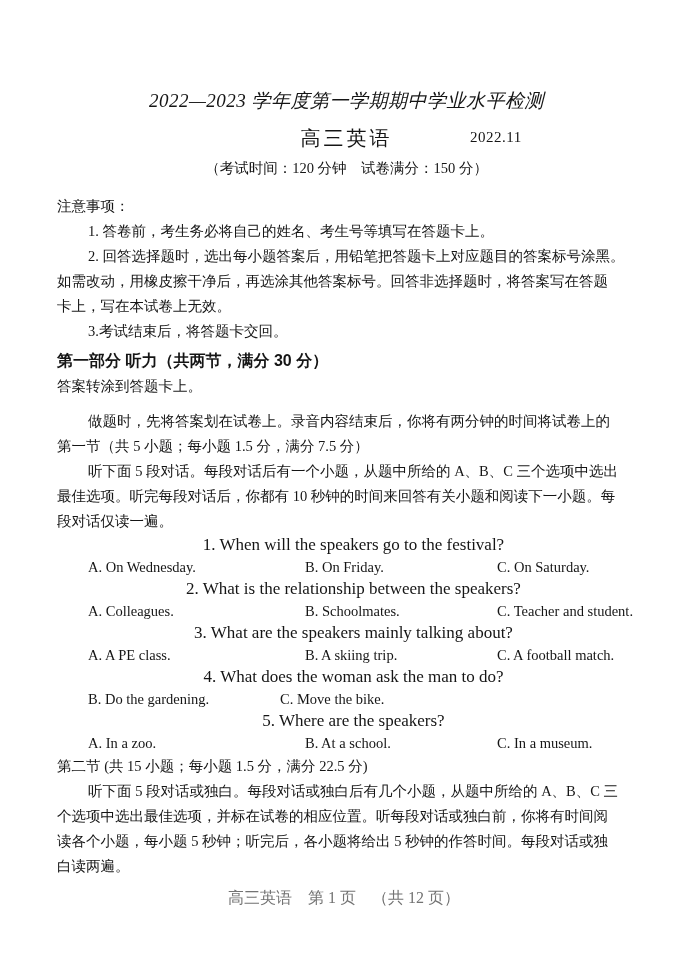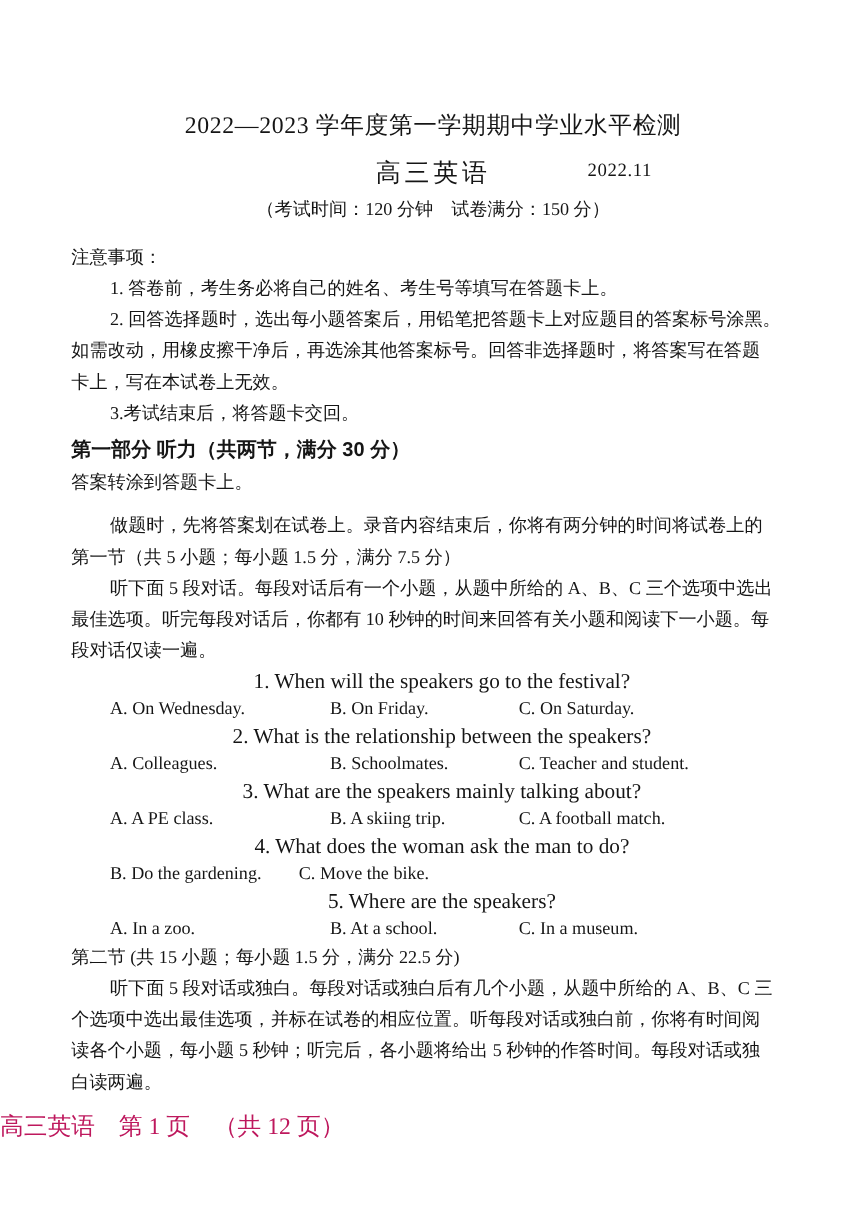--- a/index.html
+++ b/index.html
@@ -12,20 +12,21 @@
     overflow:hidden;
   }
   .content { padding:90px 52px 0 57px; }
 
   .doc-title {
     text-align:center;
     font-size:19px;
     line-height:22px;
     letter-spacing:0.5px;
     white-space:nowrap;
+    font-style:italic;
   }
   .subject-row { position:relative; text-align:center; margin-top:13px; height:24px; }
   .subject {
     font-family:"Liberation Sans","DejaVu Sans",sans-serif;
     font-weight:normal;
     font-size:20px;
     letter-spacing:3px;
   }
   .date { position:absolute; left:413px; top:4px; font-size:15px; letter-spacing:0.5px;text-align:center; }
   .exam-info { text-align:center; font-size:14.5px; line-height:22px; margin-top:8px; white-space:nowrap; }
@@ -38,27 +39,28 @@
     font-family:"Liberation Sans","DejaVu Sans",sans-serif;
     font-weight:bold;
     font-size:16px;
     line-height:26px;
     margin-top:4px;
     white-space:nowrap;
   }
   .mt10 { margin-top:10px; }
 
   .qline { font-size:17px; line-height:22px; padding-left:14px; white-space:nowrap;text-align:center; }
-  .opts { display:flex; font-size:14.5px; line-height:22px; padding-left:31px; white-space:nowrap; }
+  .opts { display:flex; font-size:14.5px; line-height:22px; padding-left:31px; white-space:nowrap;gap:41px; }
   .optA { width:176px; } .optB { width:151px; } .optC { flex:1; }
 
   .footer {
     position:absolute; left:0; right:0; top:888px;
-    font-size:19px;
-    color:#be185d;
+    text-align:center;
+    font-size:16px;
+    color:#737373;
   }
 </style>
 </head>
 <body>
 
 <div class="page">
   <div class="content">
 
     <div class="doc-title">2022—2023 学年度第一学期期中学业水平检测</div>
 

